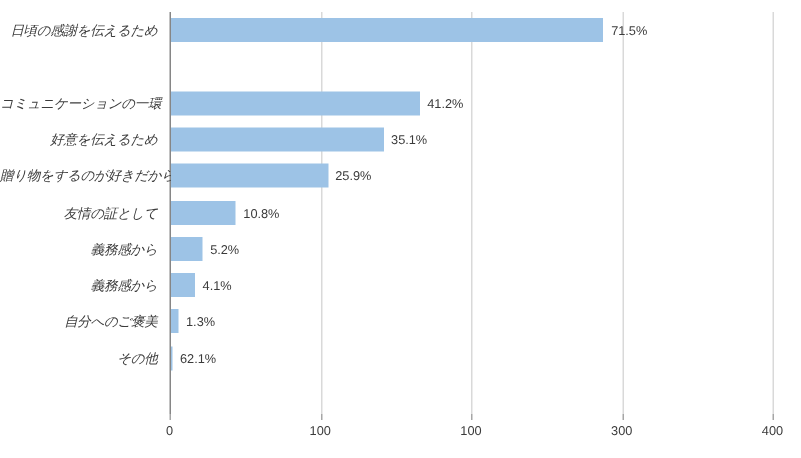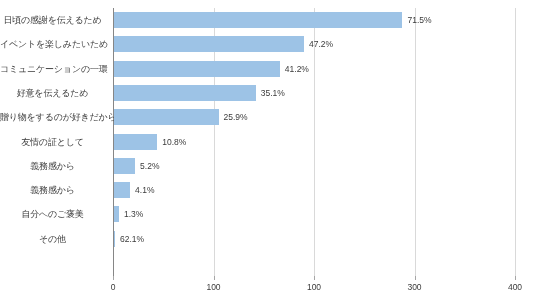--- a/index.html
+++ b/index.html
@@ -46,26 +46,27 @@
   .row {
     position: absolute;
     left: 0;
     width: 534px;
     height: 24.3px;
   }
   .cat-label {
     position: absolute;
     left: 0;
     width: 105px;
-    text-align: center;
+    text-align: right;
     font-size: 9px;
     line-height: 24.3px;
     color: #3b3b3b;
     white-space: nowrap;
     letter-spacing: -0.2px;
+    font-style: italic;
   }
   .bar-wrap {
     position: absolute;
     left: 114px;
     top: 0;
     height: 24.3px;
   }
   .bar {
     position: absolute;
     top: 4px;
@@ -132,27 +133,20 @@
       <div class="tick-label" style="left: 402px;">400</div>
     </div>
 
 <div class="row" style="top: 8px;">
       <div class="cat-label">日頃の感謝を伝えるため</div>
       <div class="bar-wrap">
         <div class="bar" style="width: 288.435px; background: rgb(157, 195, 230);"></div>
         <div class="bar-value" style="left: 293.435px;">71.5%</div>
       </div>
     </div>
-    <div class="row" style="top: 32.3px;">
-      <div class="cat-label">イベントを楽しみたいため</div>
-      <div class="bar-wrap">
-        <div class="bar" style="width: 189.945px; background: rgb(157, 195, 230);"></div>
-        <div class="bar-value" style="left: 194.945px;">47.2%</div>
-      </div>
-    </div>
     <div class="row" style="top: 56.6px;">
       <div class="cat-label">コミュニケーションの一環</div>
       <div class="bar-wrap">
         <div class="bar" style="width: 165.825px; background: rgb(157, 195, 230);"></div>
         <div class="bar-value" style="left: 170.825px;">41.2%</div>
       </div>
     </div>
     <div class="row" style="top: 80.9px;">
       <div class="cat-label">好意を伝えるため</div>
       <div class="bar-wrap">

